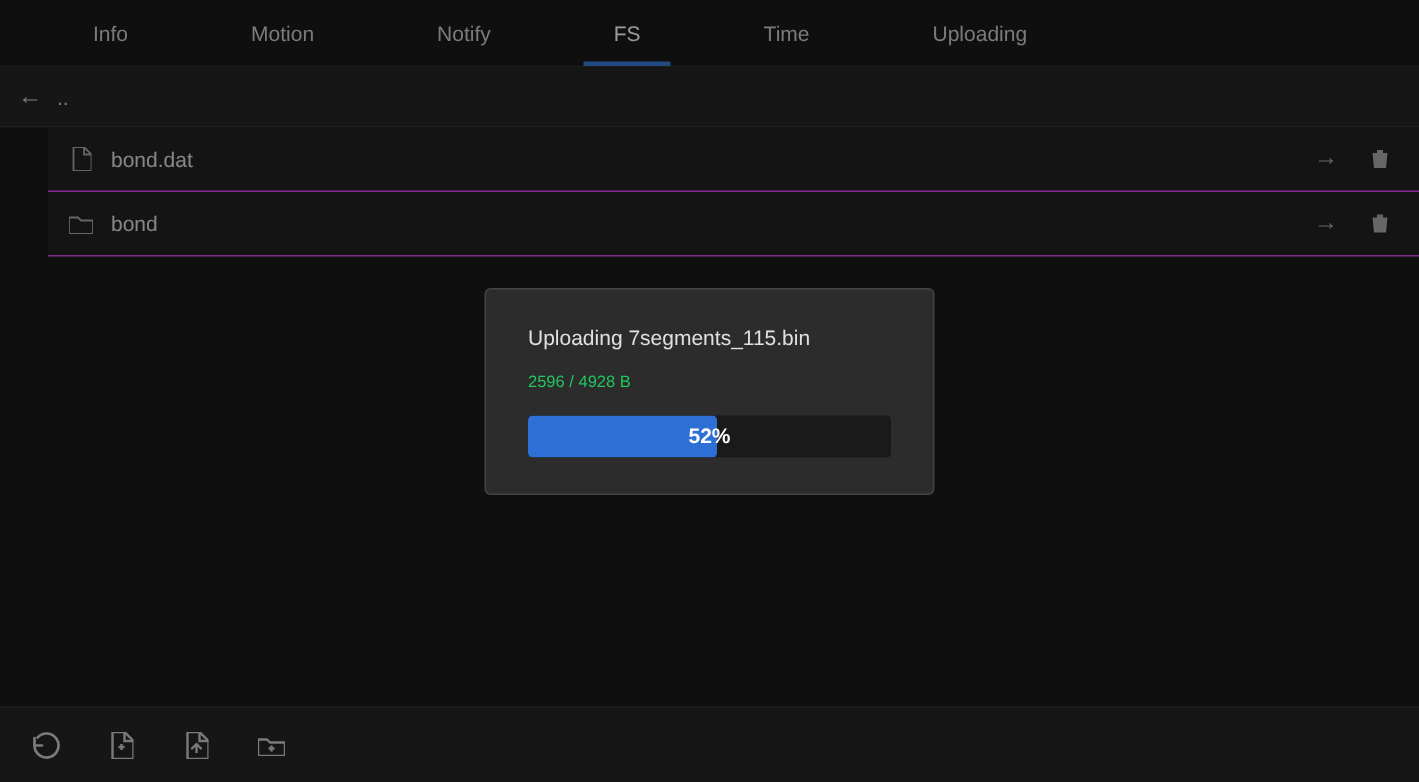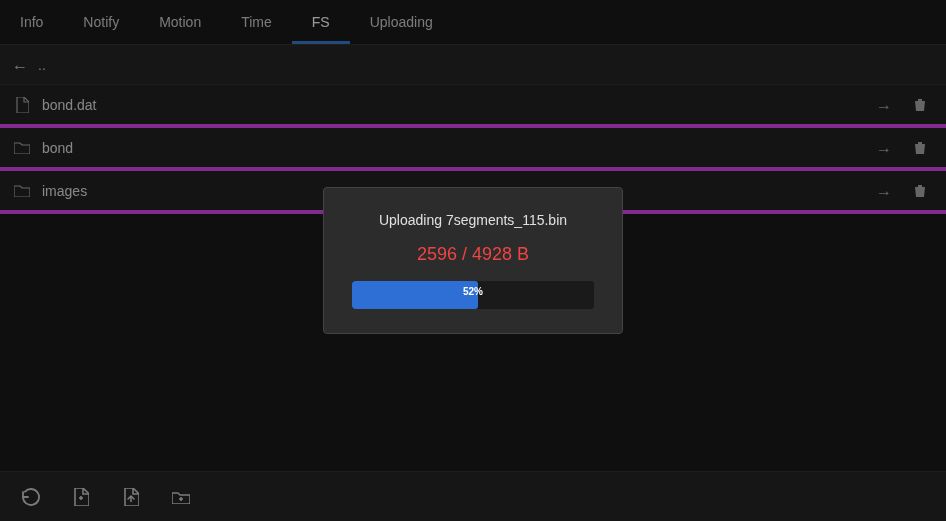--- a/index.html
+++ b/index.html
@@ -23,20 +23,21 @@
       height: 45px;
     }
     .tab {
       padding: 0 20px;
       display: flex;
       align-items: center;
       cursor: pointer;
       color: #ccc;
       font-size: 14px;
       position: relative;
+      margin-left: 42px;
     }
     .tab.active {
       color: #fff;
     }
     .tab.active::after {
       content: '';
       position: absolute;
       bottom: 0;
       left: 0;
       right: 0;
@@ -65,24 +66,25 @@
     }
 
     
     .file-list {
       background: #1a1a1a;
     }
     .file-row {
       display: flex;
       align-items: center;
       height: 43px;
-      border-bottom: 4px solid #d946ef;
+      border-bottom: 1px solid #d946ef;
       padding: 0 12px;
       background: #222;
       position: relative;
+      margin-left: 32px;
     }
     .file-icon {
       width: 20px;
       margin-right: 10px;
       display: flex;
       align-items: center;
       justify-content: center;
       color: #aaa;
       font-size: 13px;
       flex-shrink: 0;
@@ -151,81 +153,81 @@
       z-index: 100;
     }
     .upload-dialog {
       background: #2c2c2c;
       border: 1px solid #444;
       border-radius: 4px;
       padding: 24px 28px;
       width: 300px;
       display: flex;
       flex-direction: column;
-      align-items: center;
+      align-items: flex-start;
       gap: 16px;
     }
     .upload-title {
       color: #e0e0e0;
       font-size: 14px;
       text-align: center;
     }
     .upload-size {
-      color: #ef4444;
-      font-size: 18px;
+      color: #22c55e;
+      font-size: 11px;
     }
     .progress-bar-container {
       width: 100%;
       height: 28px;
       background: #1a1a1a;
       border-radius: 3px;
       overflow: hidden;
       position: relative;
     }
     .progress-bar-fill {
       height: 100%;
       background: #2d6fd4;
       border-radius: 3px;
       display: flex;
       align-items: center;
       justify-content: center;
     }
     .progress-label {
       color: #fff;
-      font-size: 10px;
+      font-size: 14px;
       font-weight: bold;
       position: absolute;
       left: 50%;
       transform: translateX(-50%);
       top: 50%;
       margin-top: -9px;
     }
 
     
     .icon-file { color: #aaa; }
     .icon-folder { color: #aaa; }
   </style>
 </head>
 <body>
 
 <div class="tab-bar">
   <div class="tab">
     <span>Info</span>
   </div>
   <div class="tab">
+    <span>Motion</span>
+  </div>
+  <div class="tab">
     <span>Notify</span>
-  </div>
-  <div class="tab">
-    <span>Motion</span>
-  </div>
-  <div class="tab">
-    <span>Time</span>
   </div>
   <div class="tab active">
     <span>FS</span>
+  </div>
+  <div class="tab">
+    <span>Time</span>
   </div>
   <div class="tab">
     <span>Uploading</span>
   </div>
 </div>
 
 <div class="nav-bar">
   <span class="back-icon">←</span>
   <span class="path">..</span>
 </div>
@@ -264,38 +266,20 @@
           <span class="arrow-icon"></span>
         </button>
       <button class="action-btn">
         <svg width="14" height="16" viewBox="0 0 14 16" fill="#aaa">
             <path d="M1 4h12M5 4V2h4v2M2 4l1 10h8l1-10"></path>
           </svg>
       </button>
     </div>
   </div>
 
-  <div class="file-row">
-    <span class="file-icon icon-folder">
-      <svg width="16" height="13" viewBox="0 0 16 13" fill="none">
-        <path d="M0 2h6l2 2h8v9H0V2z" stroke="#aaa" stroke-width="1.2" fill="none"></path>
-      </svg>
-    </span>
-    <span class="file-name">images</span>
-    <div class="file-actions">
-      <button class="action-btn">
-          <span class="arrow-icon"></span>
-        </button>
-      <button class="action-btn">
-        <svg width="14" height="16" viewBox="0 0 14 16" fill="#aaa">
-            <path d="M1 4h12M5 4V2h4v2M2 4l1 10h8l1-10"></path>
-          </svg>
-      </button>
-    </div>
-  </div>
 
 
 </div>
 
 <div class="upload-overlay">
   <div class="upload-dialog">
     <div class="upload-title">Uploading 7segments_115.bin</div>
     <div class="upload-size">2596 / 4928 B</div>
     <div class="progress-bar-container">
       <div class="progress-bar-fill" style="width: 52%"></div>

